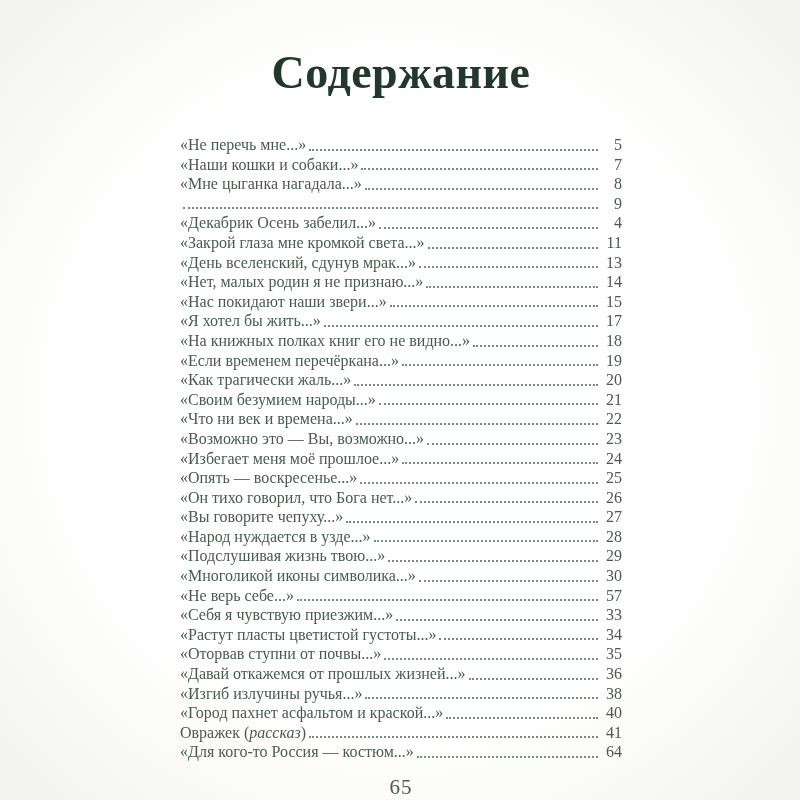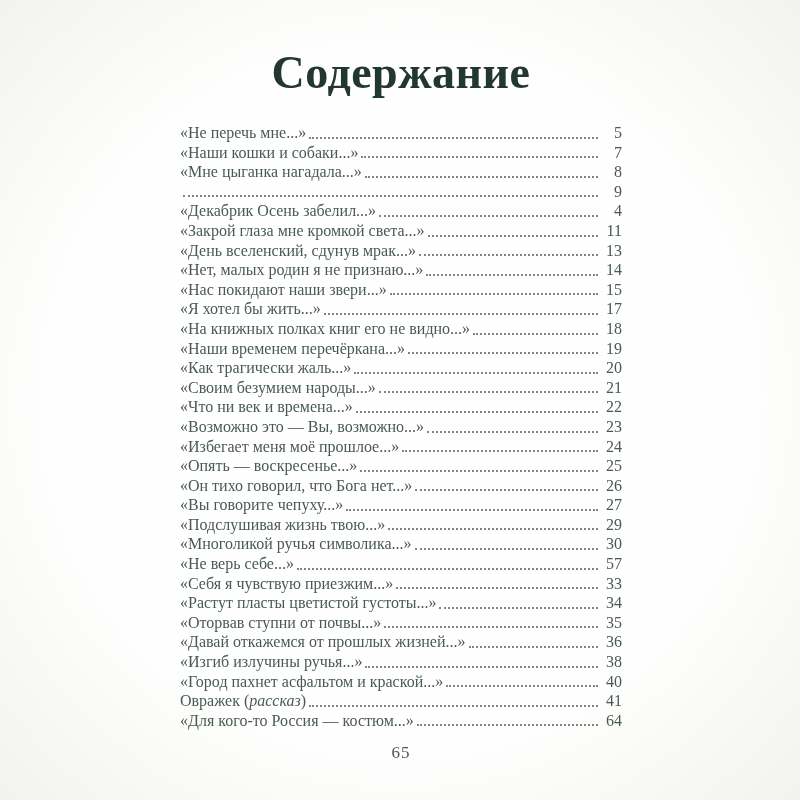--- a/index.html
+++ b/index.html
@@ -22,21 +22,21 @@
   }
   .title{
     margin:0;
     text-align:center;
     font-size:46px;
     line-height:58px;
     font-weight:bold;
     letter-spacing:0.5px;
     color:var(--title-ink);
   }
-  .toc{margin-top:21px;}
+  .toc{margin-top:33px;}
   .row{
     display:flex;
     align-items:baseline;
     height:19.6px;
     line-height:19.6px;
     font-size:16px;
     color:var(--text-ink);
   }
   .label{white-space:nowrap;flex:0 0 auto;}
   .label i{font-style:italic;}
@@ -50,21 +50,21 @@
   }
   .num{
     flex:0 0 auto;
     min-width:22px;
     text-align:right;
     color:var(--text-ink);
   }
   .folio{
     margin-top:13px;
     text-align:center;
-    font-size:17px;
+    font-size:21px;
     letter-spacing:1px;
     color:var(--text-ink);
   }
 </style>
 </head>
 <body>
 
 <div class="page">
   <h1 class="title">Содержание</h1>
   <div class="toc" id="toc">
@@ -116,21 +116,21 @@
         <span class="label">«Я хотел бы жить...»</span>
         <span class="dots"></span>
         <span class="num">17</span>
       </div>
       <div class="row">
         <span class="label">«На книжных полках книг его не видно...»</span>
         <span class="dots"></span>
         <span class="num">18</span>
       </div>
       <div class="row">
-        <span class="label">«Наши временем перечёркана...»</span>
+        <span class="label">«Если временем перечёркана...»</span>
         <span class="dots"></span>
         <span class="num">19</span>
       </div>
       <div class="row">
         <span class="label">«Как трагически жаль...»</span>
         <span class="dots"></span>
         <span class="num">20</span>
       </div>
       <div class="row">
         <span class="label">«Своим безумием народы...»</span>
@@ -161,26 +161,31 @@
         <span class="label">«Он тихо говорил, что Бога нет...»</span>
         <span class="dots"></span>
         <span class="num">26</span>
       </div>
       <div class="row">
         <span class="label">«Вы говорите чепуху...»</span>
         <span class="dots"></span>
         <span class="num">27</span>
       </div>
       <div class="row">
+        <span class="label">«Народ нуждается в узде...»</span>
+        <span class="dots"></span>
+        <span class="num">28</span>
+      </div>
+      <div class="row">
         <span class="label">«Подслушивая жизнь твою...»</span>
         <span class="dots"></span>
         <span class="num">29</span>
       </div>
       <div class="row">
-        <span class="label">«Многоликой ручья символика...»</span>
+        <span class="label">«Многоликой иконы символика...»</span>
         <span class="dots"></span>
         <span class="num">30</span>
       </div>
       <div class="row">
         <span class="label">«Не верь себе...»</span>
         <span class="dots"></span>
         <span class="num">57</span>
       </div>
       <div class="row">
         <span class="label">«Себя я чувствую приезжим...»</span>

